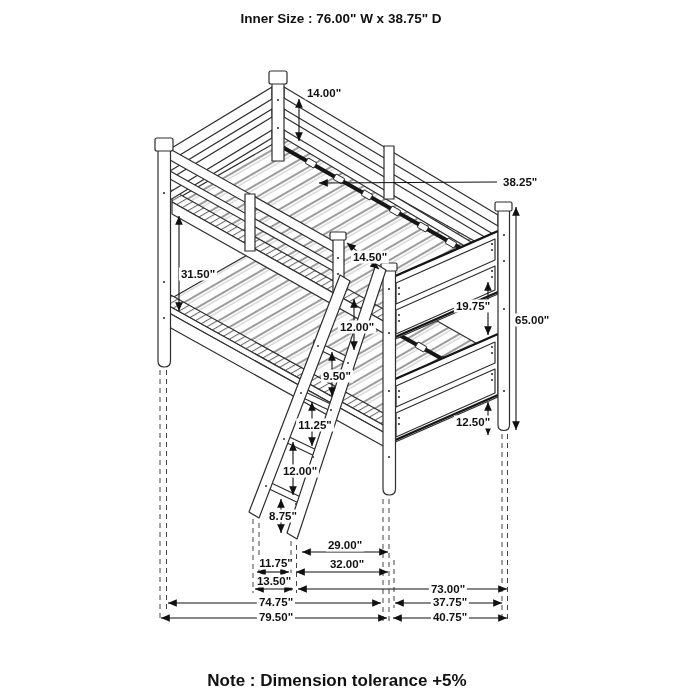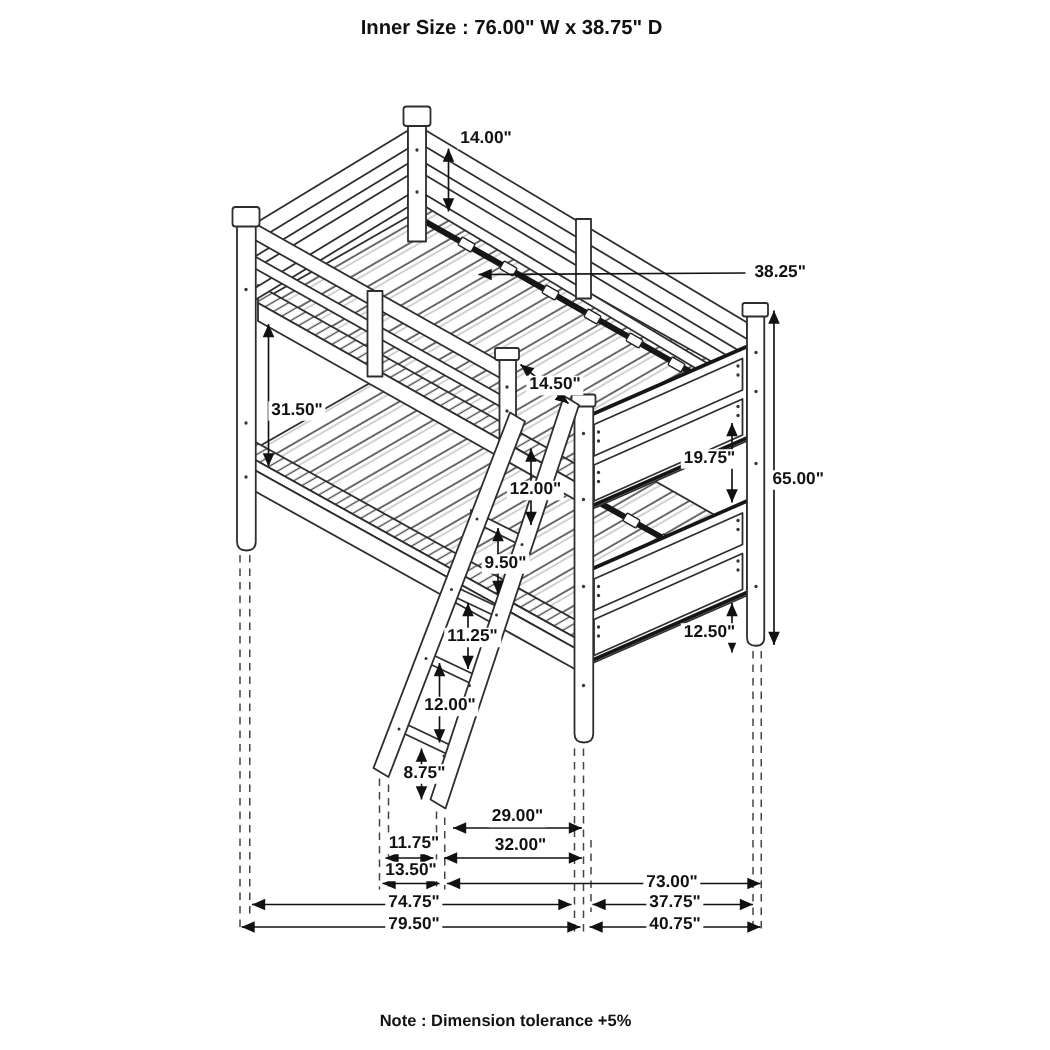--- a/index.html
+++ b/index.html
@@ -2,21 +2,21 @@
 <html><head>
 <meta charset="utf-8">
 <style>
   html,body{margin:0;padding:0;background:#fff;}
   .stage{position:relative;width:700px;height:700px;background:#fff;overflow:hidden;
          font-family:"Liberation Sans",sans-serif;color:#111;}
   .stage svg{position:absolute;left:0;top:0;}
   .title-text{position:absolute;left:341px;top:18px;transform:translate(-50%,-50%);
          font-size:13.5px;font-weight:bold;white-space:nowrap;}
   .note-text{position:absolute;left:337px;top:681px;transform:translate(-50%,-50%);
-         font-size:11px;font-weight:bold;white-space:nowrap;}
+         font-size:17px;font-weight:bold;white-space:nowrap;}
   .dim-label{position:absolute;transform:translate(-50%,-50%);background:#fff;
          font-size:11.5px;font-weight:bold;line-height:13px;padding:0 2px;white-space:nowrap;}
   .dim-label.anchor-left{transform:translate(0,-50%);}
   
   .s{fill:#fff;stroke:#2e2e2e;stroke-width:1.2;stroke-linejoin:round;}
   .pat{stroke:#2e2e2e;stroke-width:1.2;stroke-linejoin:round;}
   .bar{stroke:#161616;stroke-width:4;stroke-linecap:round;}
   .tick{fill:#fff;stroke:#222;stroke-width:0.9;}
   .thickline{stroke:#161616;stroke-width:2.4;fill:none;}
   .dot{fill:#333;stroke:none;}

